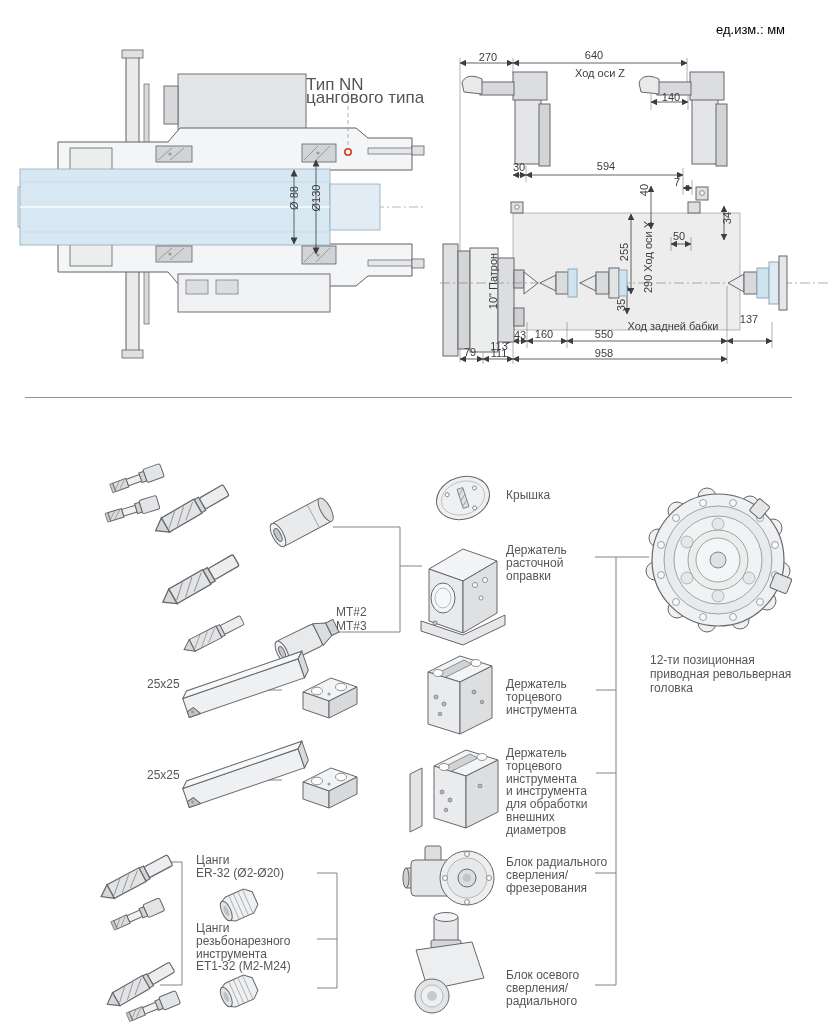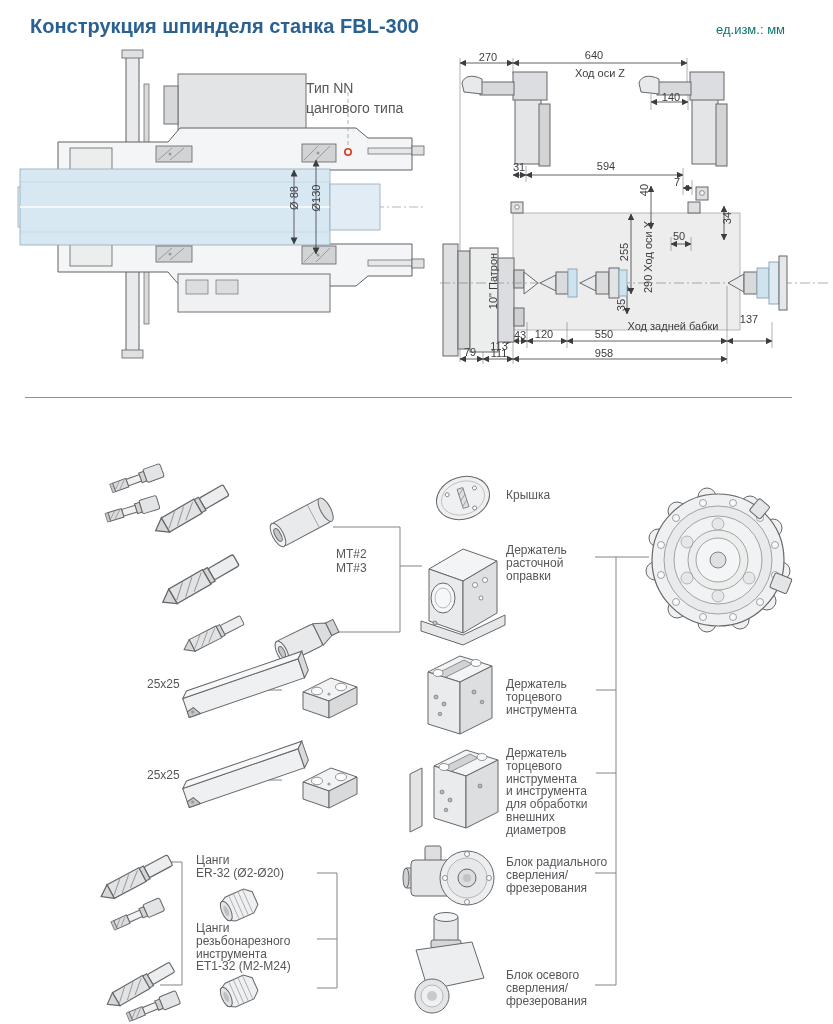--- a/index.html
+++ b/index.html
@@ -1,35 +1,34 @@
 <!DOCTYPE html>
 <html><head>
 <meta charset="utf-8">
 <style>
   html,body{margin:0;padding:0;background:#fff}
   .page{position:relative;width:833px;height:1024px;background:#ffffff;
         font-family:"Liberation Sans",sans-serif;overflow:hidden}
   .title{position:absolute;margin:0;font-weight:700;color:#2a6191;font-size:20px;white-space:nowrap}
   .t3{font-size:18.5px}
-  .units{position:absolute;font-size:13px;color:#0f766e;white-space:nowrap}
+  .units{position:absolute;font-size:13px;color:#000000;white-space:nowrap}
   .dim{position:absolute;font-size:11px;color:#3c3d3f;white-space:nowrap}
   .cx{transform:translateX(-50%)}
   .rot{transform:translate(-50%,-50%) rotate(-90deg)}
   .lbl{position:absolute;font-size:12px;line-height:13.6px;color:#55565a;white-space:pre-line}
   .lh13{line-height:12.8px}
   .lh14{line-height:14.2px}
   .sep{position:absolute;border-top:1.5px solid #8f9092}
   svg{position:absolute;overflow:visible}
 </style>
 </head>
 <body>
 
 <div class="page">
 
-  <h1 class="title" style="left:30px;top:15px">Конструкция шпинделя станка FBL-300</h1>
   <div class="units" style="left:716px;top:22px">ед.изм.: мм</div>
 
   <svg style="left:18px;top:48px" width="410" height="310" viewBox="0 0 410 310">
     <defs>
       <marker id="a1" markerUnits="userSpaceOnUse" markerWidth="7" markerHeight="7" refX="9.3" refY="5" viewBox="0 0 10 10" orient="auto-start-reverse">
         <path d="M0,0L10,5L0,10z" fill="#3c3d3f"></path>
       </marker>
     </defs>
     <line x1="0" y1="159" x2="406" y2="159" stroke="#97989a" stroke-width="0.7" stroke-dasharray="9 3 2 3"></line>
     <g>
@@ -79,21 +78,21 @@
     </g>
     <circle cx="152" cy="106" r="1.5" fill="#98999b"></circle>
       <circle cx="152" cy="206" r="1.5" fill="#98999b"></circle>
     <circle cx="300" cy="105" r="1.5" fill="#98999b"></circle>
       <circle cx="300" cy="207" r="1.5" fill="#98999b"></circle>
     <line x1="330" y1="44" x2="330" y2="99" stroke="#9b9c9e" stroke-width="0.8" stroke-dasharray="4 3"></line>
     <circle cx="330" cy="104" r="3.2" fill="none" stroke="#d23b20" stroke-width="1.6"></circle>
     <line x1="276" y1="122" x2="276" y2="196" stroke="#3c3d3f" stroke-width="0.8" marker-start="url(#a1)" marker-end="url(#a1)"></line>
     <line x1="298" y1="112" x2="298" y2="206" stroke="#3c3d3f" stroke-width="0.8" marker-start="url(#a1)" marker-end="url(#a1)"></line>
   </svg>
-  <div class="lbl" style="left:306px;top:78px;font-size:14px;line-height:20px">Тип NN
+  <div class="lbl" style="left:306px;top:78px;font-size:17px;line-height:13px">Тип NN
 цангового типа</div>
   <div class="dim rot" style="left:294px;top:198px">Ø 88</div>
   <div class="dim rot" style="left:316px;top:198px">Ø130</div>
 
   <svg style="left:440px;top:48px" width="393" height="322" viewBox="0 0 393 322">
     <defs>
       <marker id="a2" markerUnits="userSpaceOnUse" markerWidth="6.5" markerHeight="6.5" refX="9.3" refY="5" viewBox="0 0 10 10" orient="auto-start-reverse">
         <path d="M0,0L10,5L0,10z" fill="#3c3d3f"></path>
       </marker>
     </defs>
@@ -189,33 +188,33 @@
       <rect x="317" y="220" width="12" height="30" fill="#cfe3ef" stroke="#8fa9ba"></rect>
       <rect x="329" y="214" width="10" height="42" fill="#dfe9f1" stroke="#8fa9ba"></rect>
       <rect x="339" y="208" width="8" height="54" fill="#e6e7e9"></rect>
     </g>
   </svg>
 
   <div class="dim cx" style="left:488px;top:51px">270</div>
   <div class="dim cx" style="left:594px;top:49px">640</div>
   <div class="dim cx" style="left:600px;top:67px">Ход оси Z</div>
   <div class="dim cx" style="left:671px;top:91px">140</div>
-  <div class="dim cx" style="left:519px;top:161px">31</div>
+  <div class="dim cx" style="left:519px;top:161px">30</div>
   <div class="dim cx" style="left:606px;top:160px">594</div>
   <div class="dim cx" style="left:677px;top:176px">7</div>
   <div class="dim rot" style="left:644px;top:190px">40</div>
   <div class="dim rot" style="left:727px;top:218px">34</div>
   <div class="dim rot" style="left:624px;top:252px">255</div>
   <div class="dim rot" style="left:648px;top:257px">290 Ход оси X</div>
   <div class="dim cx" style="left:679px;top:230px">50</div>
   <div class="dim rot" style="left:621px;top:305px">35</div>
   <div class="dim rot" style="left:493px;top:281px">10" Патрон</div>
   <div class="dim cx" style="left:499px;top:340px">113</div>
   <div class="dim cx" style="left:520px;top:329px">43</div>
-  <div class="dim cx" style="left:544px;top:328px">120</div>
+  <div class="dim cx" style="left:544px;top:328px">160</div>
   <div class="dim cx" style="left:604px;top:328px">550</div>
   <div class="dim cx" style="left:673px;top:320px">Ход задней бабки</div>
   <div class="dim cx" style="left:749px;top:313px">137</div>
   <div class="dim cx" style="left:470px;top:346px">79</div>
   <div class="dim cx" style="left:499px;top:347px">111</div>
   <div class="dim cx" style="left:604px;top:347px">958</div>
 
   <div class="sep" style="left:25px;top:397px;width:767px"></div>
 
   <svg style="left:20px;top:440px" width="793" height="584" viewBox="0 0 793 584">
@@ -446,21 +445,21 @@
           <circle cx="0" cy="-36" r="6"></circle>
       </g>
       <circle cx="0" cy="0" r="30" fill="#eceded" stroke="#8d8e90" stroke-width="0.8"></circle>
       <circle cx="0" cy="0" r="22" fill="#f4f5f6" stroke="#8d8e90" stroke-width="0.8"></circle>
       <circle cx="0" cy="0" r="8" fill="#dfe0e2" stroke-width="0.8"></circle>
       <rect x="58" y="-10" width="18" height="16" rx="2" fill="#e4e5e7" transform="rotate(22)"></rect>
       <rect x="58" y="-8" width="16" height="14" rx="2" fill="#e4e5e7" transform="rotate(-50)"></rect>
     </g>
   </svg>
 
-  <div class="lbl" style="left:336px;top:548px">MT#2
+  <div class="lbl" style="left:336px;top:606px">MT#2
 MT#3</div>
   <div class="lbl" style="left:147px;top:678px">25x25</div>
   <div class="lbl" style="left:147px;top:769px">25x25</div>
   <div class="lbl" style="left:506px;top:489px">Крышка</div>
   <div class="lbl lh13" style="left:506px;top:544px">Держатель
 расточной
 оправки</div>
   <div class="lbl lh13" style="left:506px;top:678px">Держатель
 торцевого
 инструмента</div>
@@ -475,15 +474,18 @@
 ER-32 (Ø2-Ø20)</div>
   <div class="lbl lh13" style="left:196px;top:922px">Цанги
 резьбонарезного
 инструмента
 ET1-32 (M2-M24)</div>
   <div class="lbl lh13" style="left:506px;top:856px">Блок радиального
 сверления/
 фрезерования</div>
   <div class="lbl lh13" style="left:506px;top:969px">Блок осевого
 сверления/
-фрезерования</div>
+радиального</div>
+  <div class="lbl lh14" style="left:650px;top:653px">12-ти позиционная
+приводная револьверная
+головка</div>
 
 </div>
 
 </body></html>

